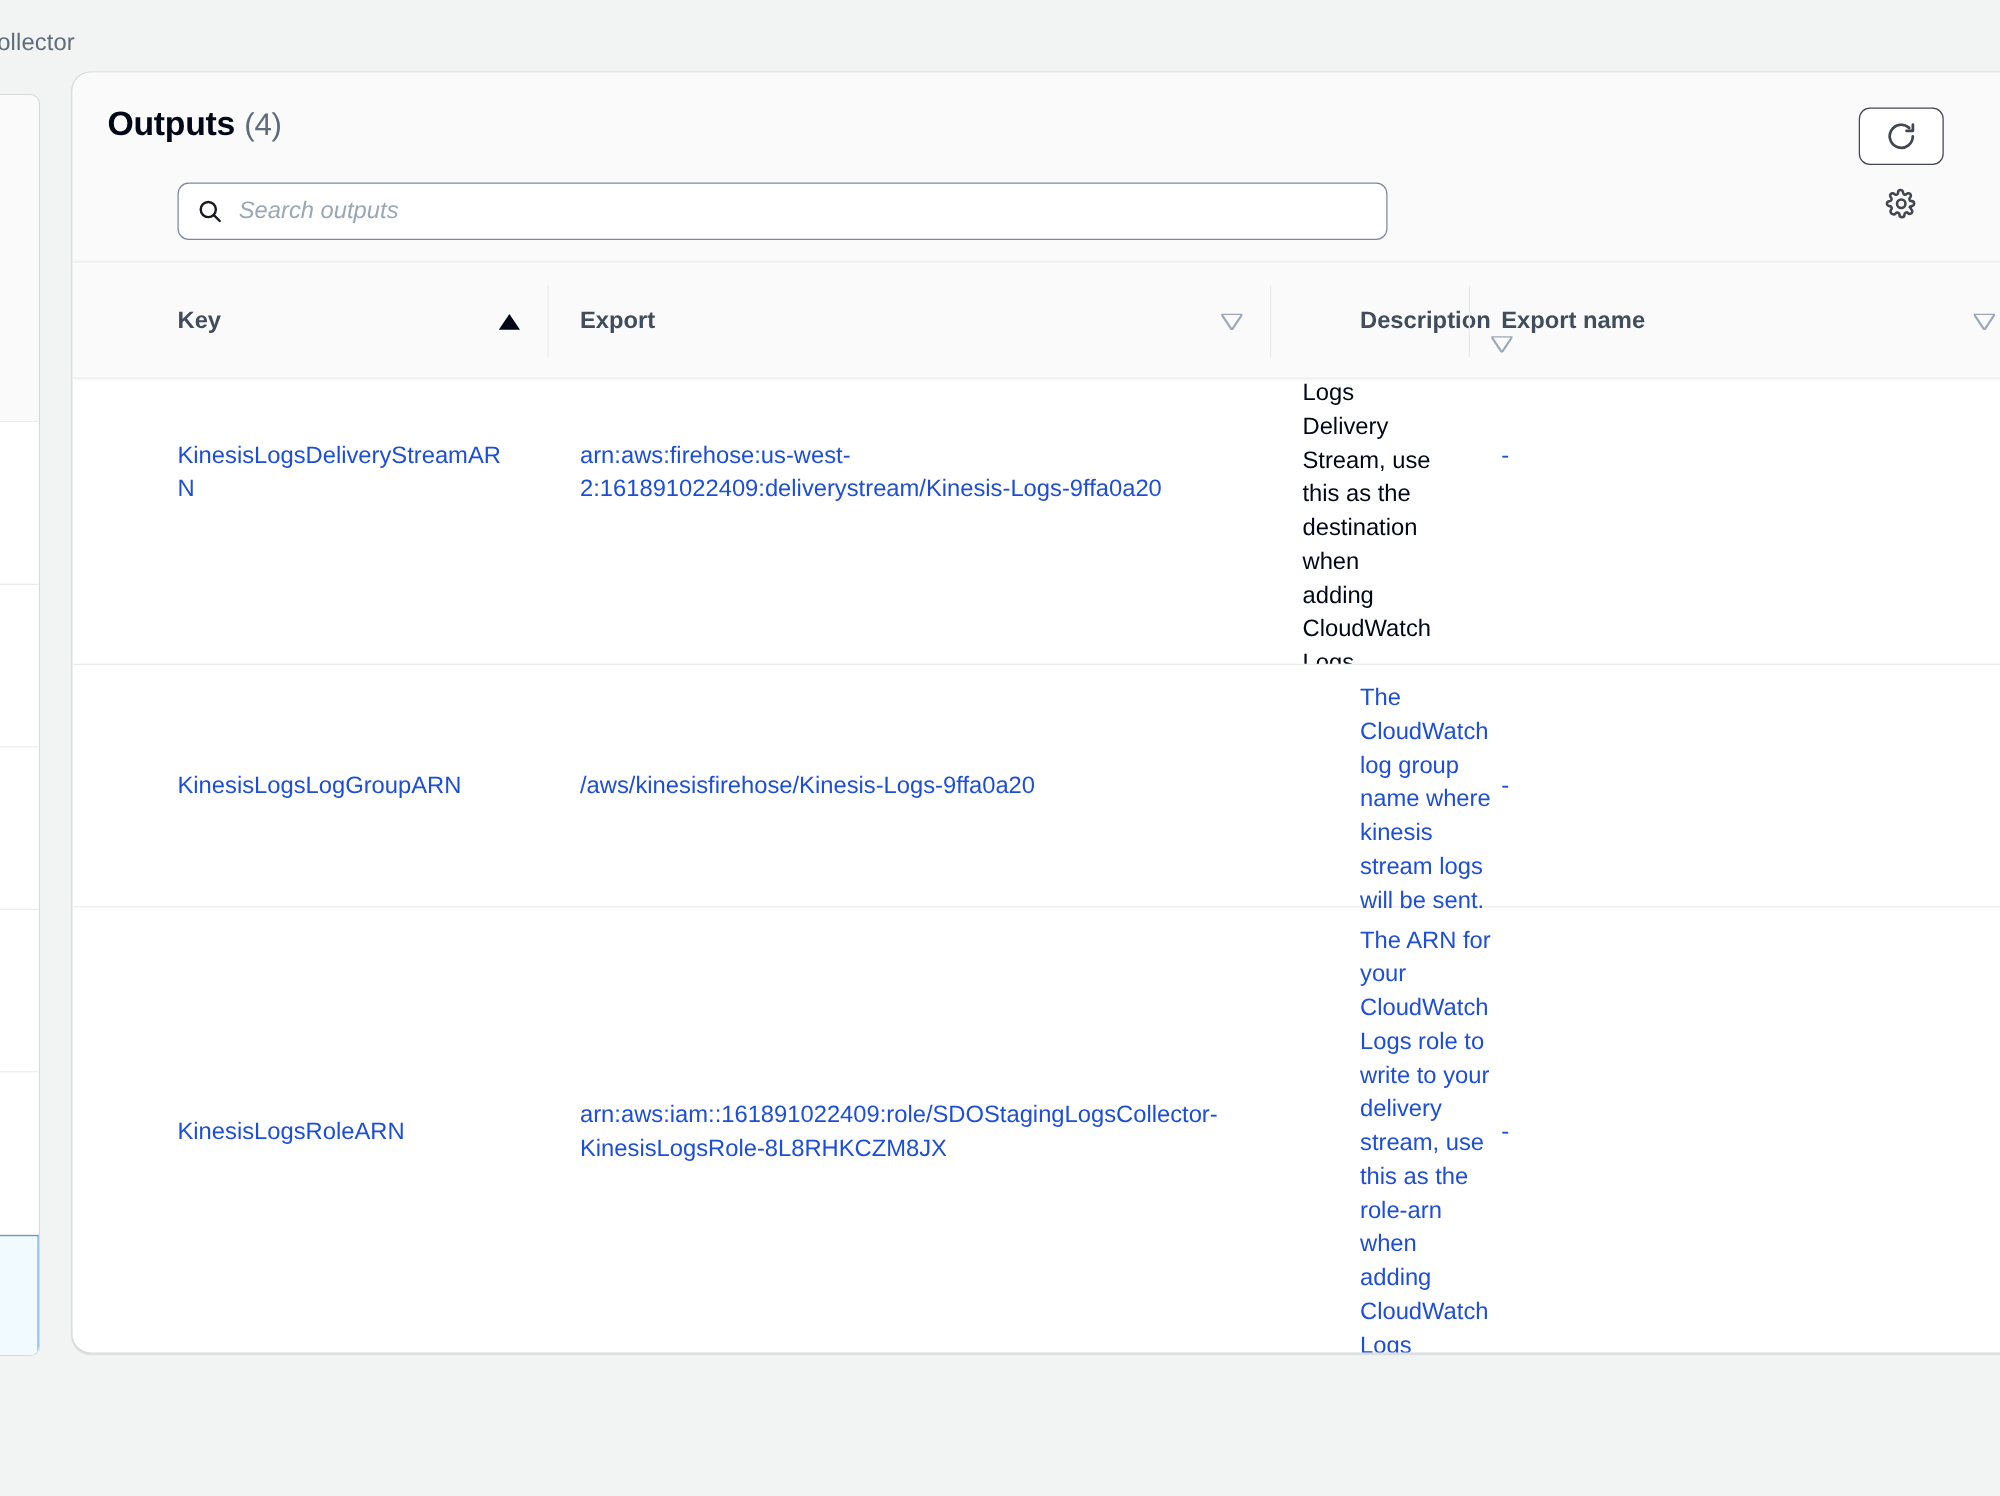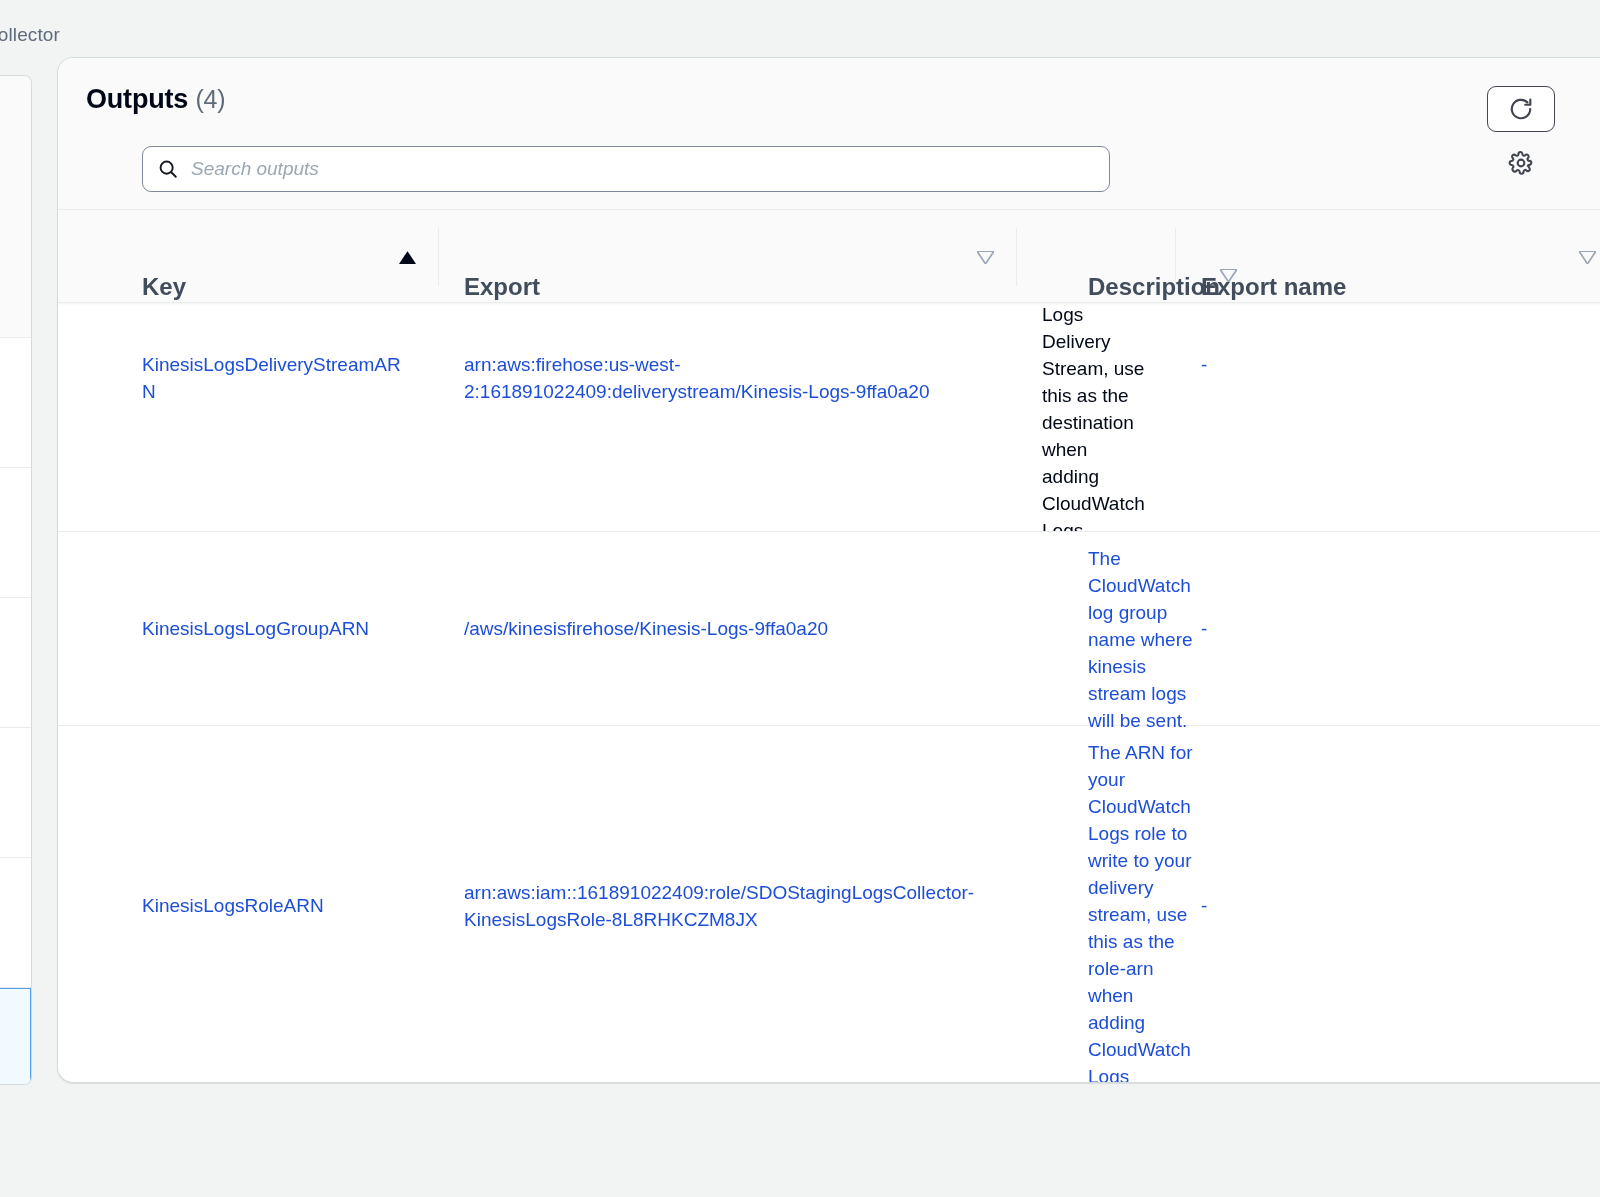--- a/index.html
+++ b/index.html
@@ -144,22 +144,22 @@
     border-top: 1px solid #e9ebed;
     border-bottom: 1px solid #e9ebed;
     box-shadow: 0 2px 2px -1px rgba(0,28,36,.06);
     z-index: 3;
   }
   .th {
     position: absolute;
     top: 0;
     height: 94px;
     display: flex;
-    align-items: flex-end;
-    font-size: 24px;
+    align-items: center;
+    font-size: 19px;
     font-weight: bold;
     color: #414d5c;
   }
   .th .label {
     padding-left: 26px;
     line-height: 1.42;
     flex: 1 1 auto;
   }
   .th .sorticon {
     flex: 0 0 auto;

